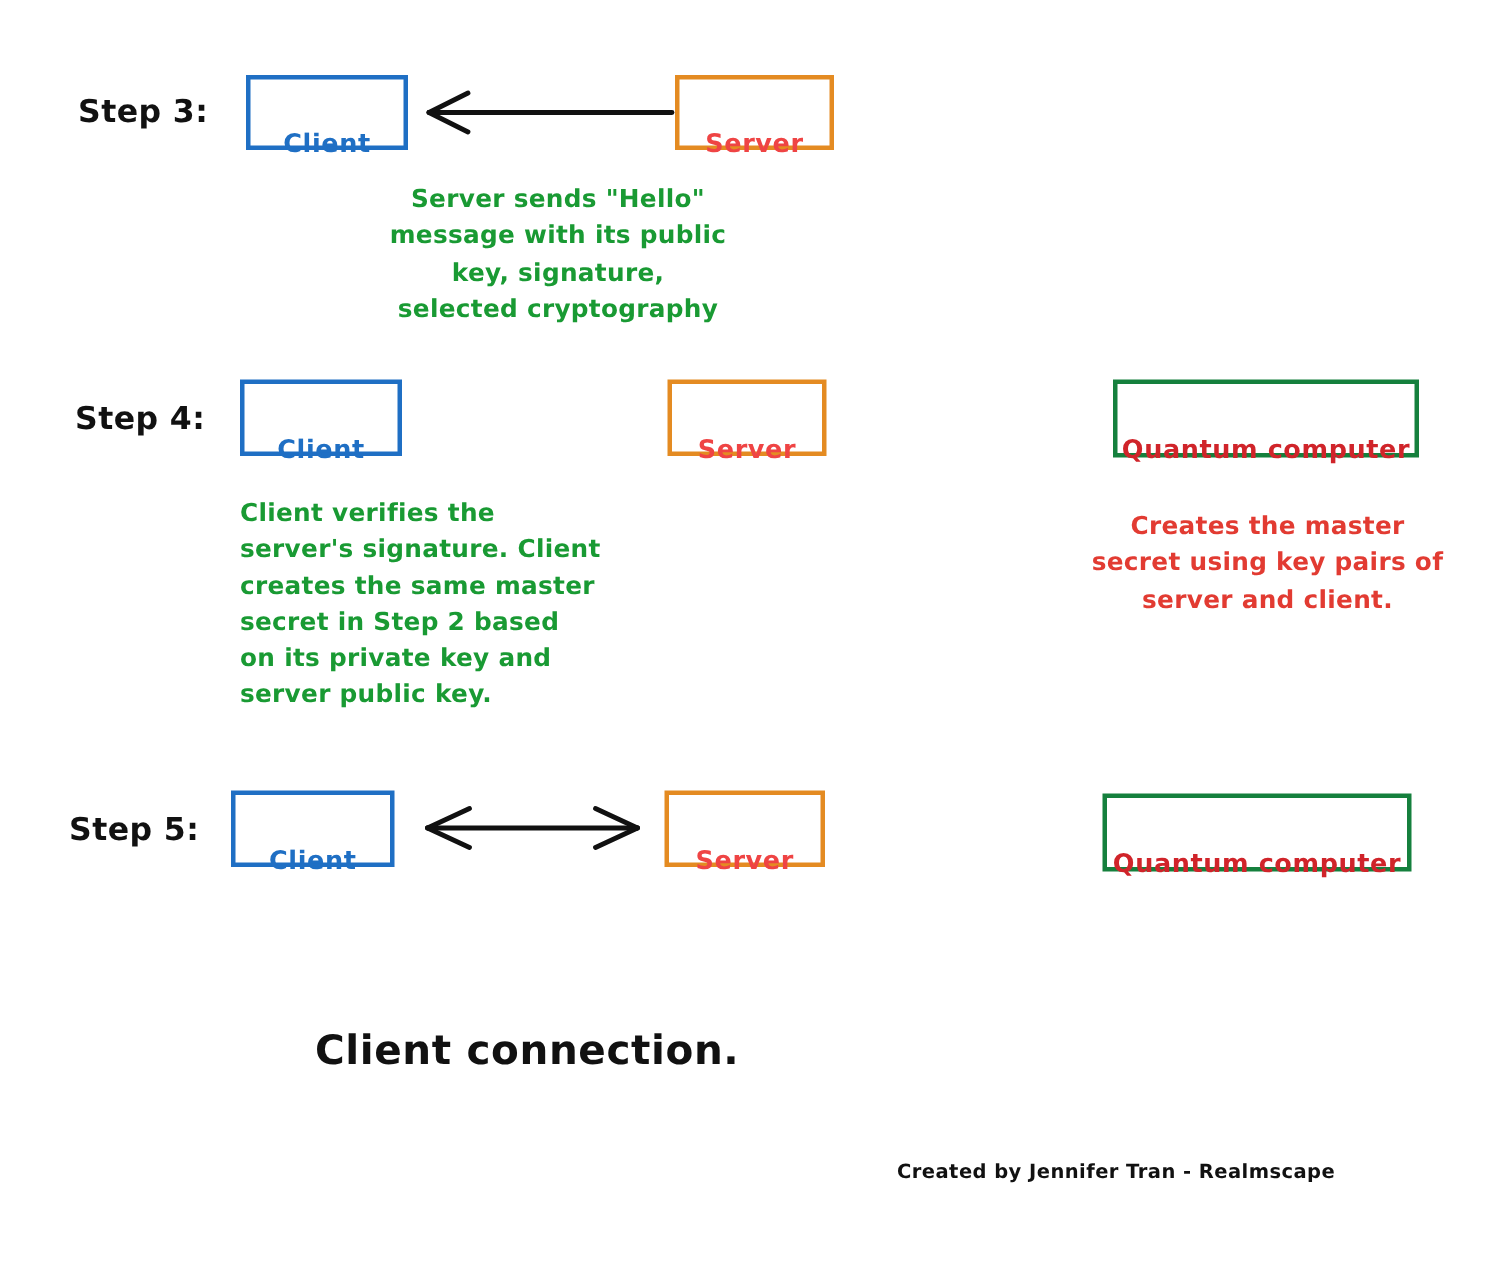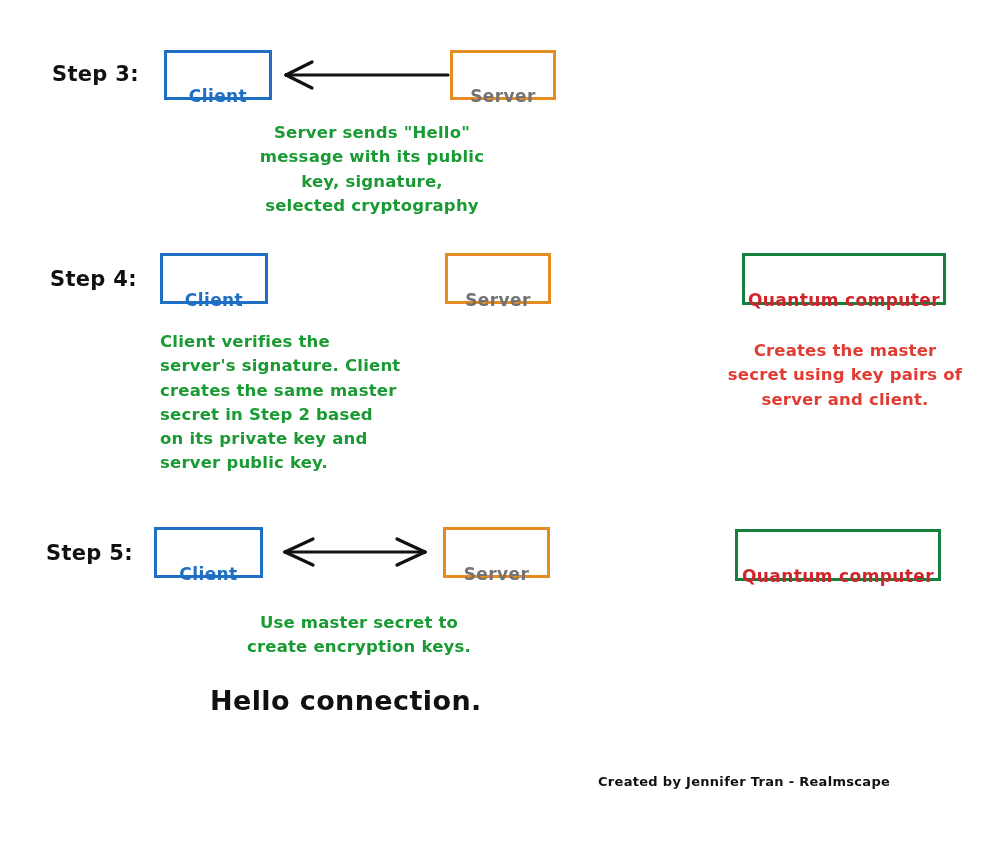--- a/index.html
+++ b/index.html
@@ -47,21 +47,21 @@
     white-space: nowrap;
     margin-top: 42px;
   }
   .node-client {
     border: 3px solid #1f6fc4;
   }
   .node-client .node-label { color: #1f6fc4; }
   .node-server {
     border: 3px solid #e48b22;
   }
-  .node-server .node-label { color: #737373; }
+  .node-server .node-label { color: #ef4444; }
   .node-quantum {
     border: 3px solid #15803d;
   }
   .node-quantum .node-label { color: #d0242a; }
 
   
   .note {
     font-family: "DejaVu Sans", sans-serif;
     font-size: 16.5px;
     font-weight: 600;
@@ -170,21 +170,19 @@
   </div>
 
   <div class="abs node-box node-server" style="left:443px; top:527px; width:107px; height:51px;">
     <span class="node-label">Server</span>
   </div>
 
   <div class="abs node-box node-quantum" style="left:735px; top:529px; width:206px; height:52px;">
     <span class="node-label">Quantum computer</span>
   </div>
 
-  <div class="abs note note-green note-center" style="left:228px; top:611px; width:262px;">Use master secret to
-create encryption keys.</div>
 
 
-  <div class="abs conclusion" style="left:210px; top:685px;">Hello connection.</div>
+  <div class="abs conclusion" style="left:210px; top:685px;">Client connection.</div>
 
   <div class="abs credit" style="left:598px; top:774px;">Created by Jennifer Tran - Realmscape</div>
 
 </div>
 
 </body></html>

